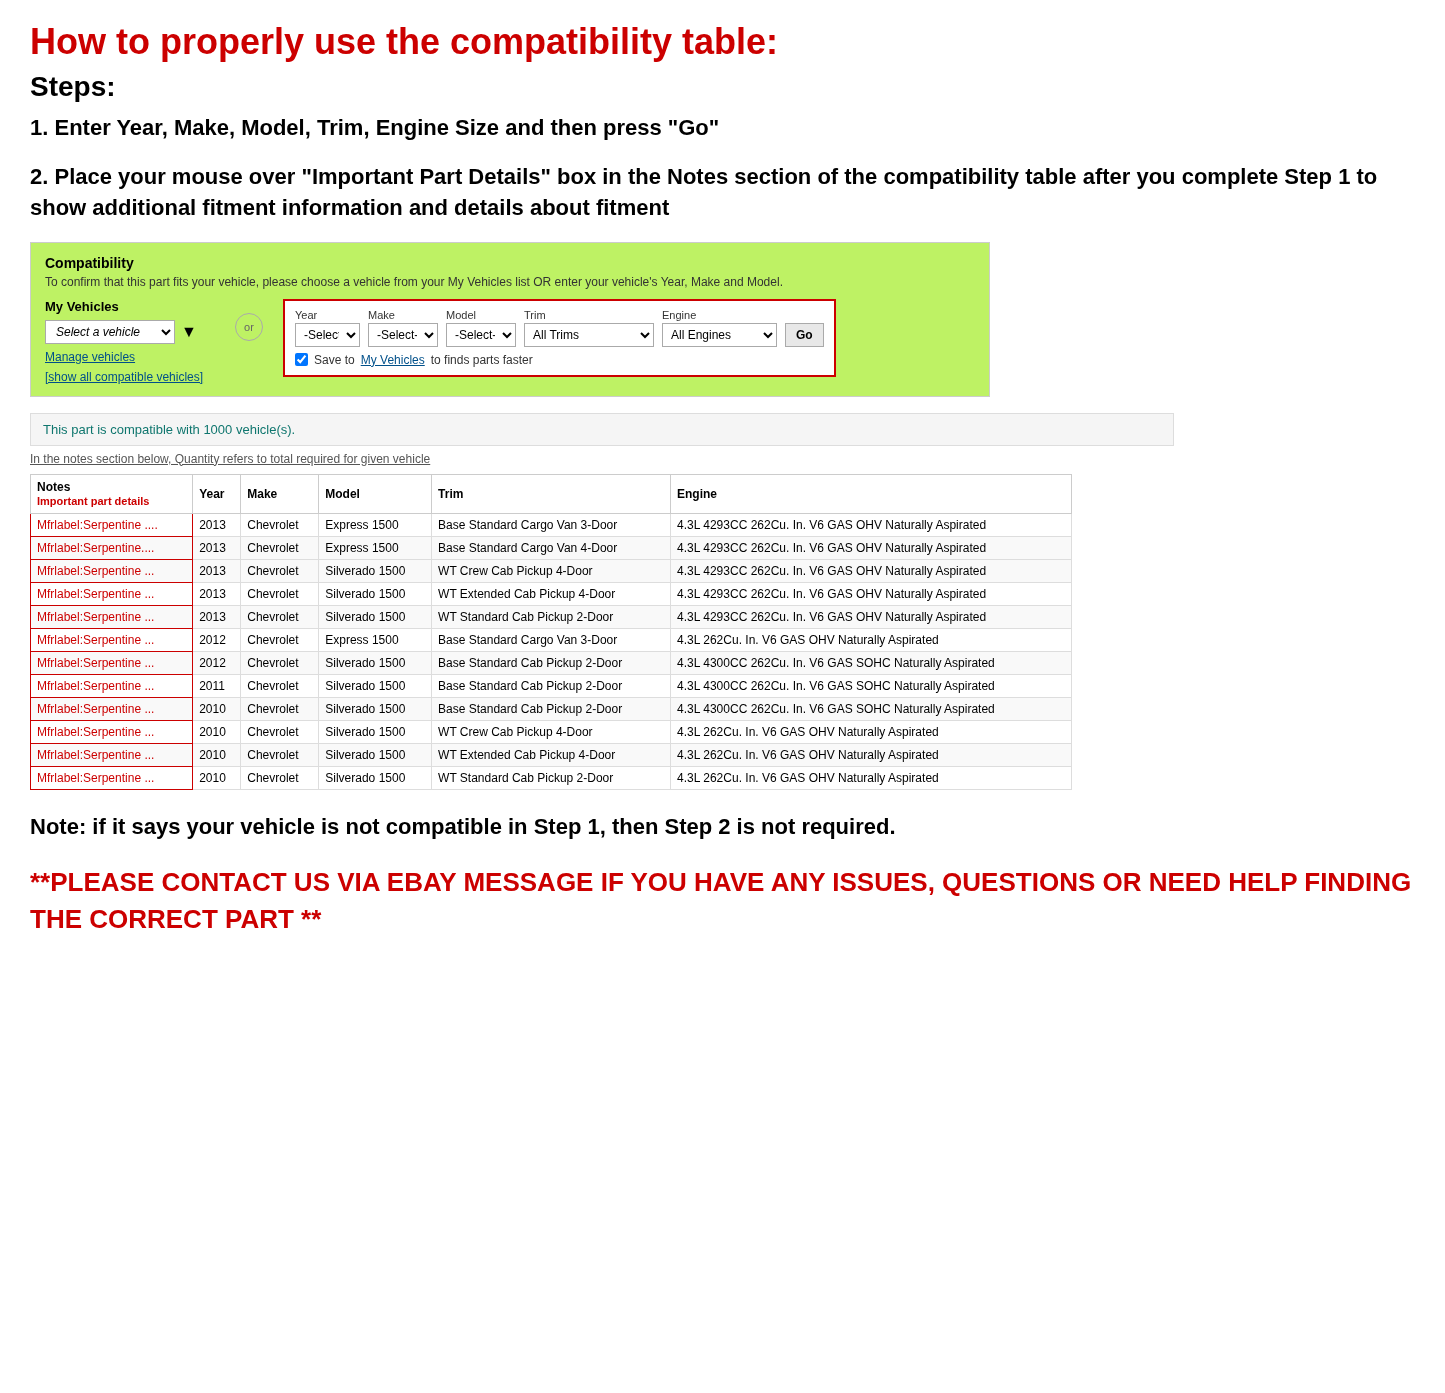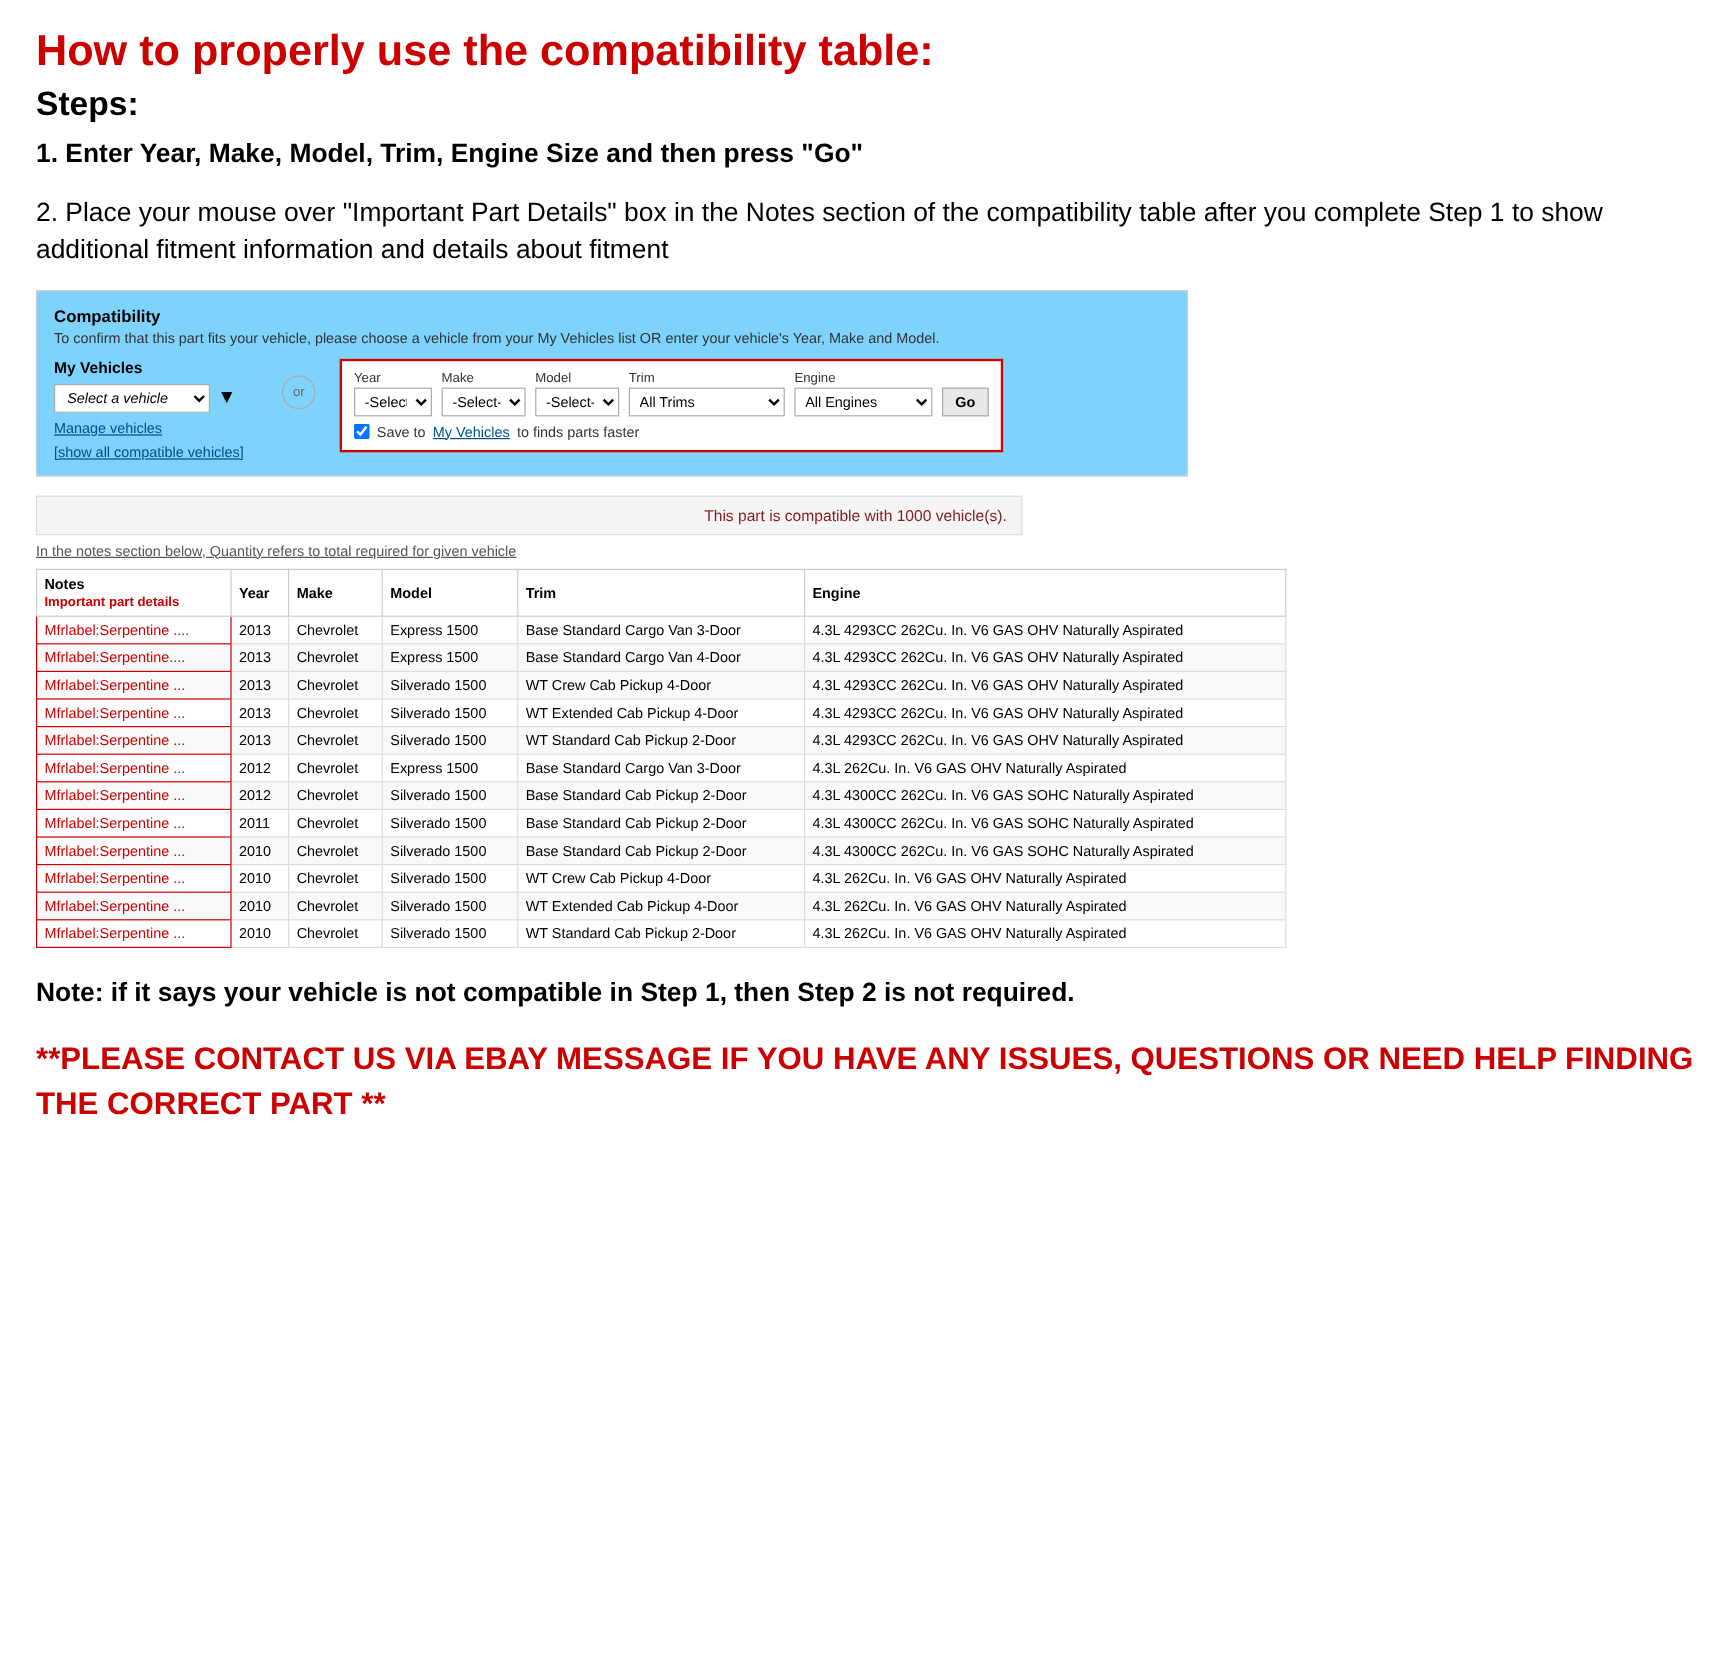--- a/index.html
+++ b/index.html
@@ -30,29 +30,29 @@
     .step-text {
       font-size: 22px;
       font-weight: bold;
       color: #000;
       margin-bottom: 18px;
       line-height: 1.4;
     }
 
     .step-text-2 {
       font-size: 22px;
-      font-weight: normal;
+      font-weight: bold;
       color: #000;
       margin-bottom: 18px;
       line-height: 1.4;
     }
 
     .compatibility-box {
       border: 1px solid #ccc;
-      background: #7dd3fc;
+      background: #bef264;
       padding: 12px 14px;
       margin-bottom: 16px;
       position: relative;
       width: 960px;
     }
 
     .compat-title {
       font-size: 14px;
       font-weight: bold;
       margin-bottom: 4px;
@@ -188,24 +188,23 @@
     .save-text-link {
       color: #00508a;
       text-decoration: underline;
     }
 
     .compatible-count-box {
       background: #f5f5f5;
       border: 1px solid #ddd;
       padding: 8px 12px;
       font-size: 13px;
-      color: #7f1d1d;
+      color: #0f766e;
       margin-bottom: 6px;
-      width: 822px;
-      text-align: right;
+      width: 1144px;
     }
 
     .quantity-note {
       font-size: 12px;
       color: #555;
       margin-bottom: 8px;
       width: 960px;
       text-decoration: underline;
     }
 

